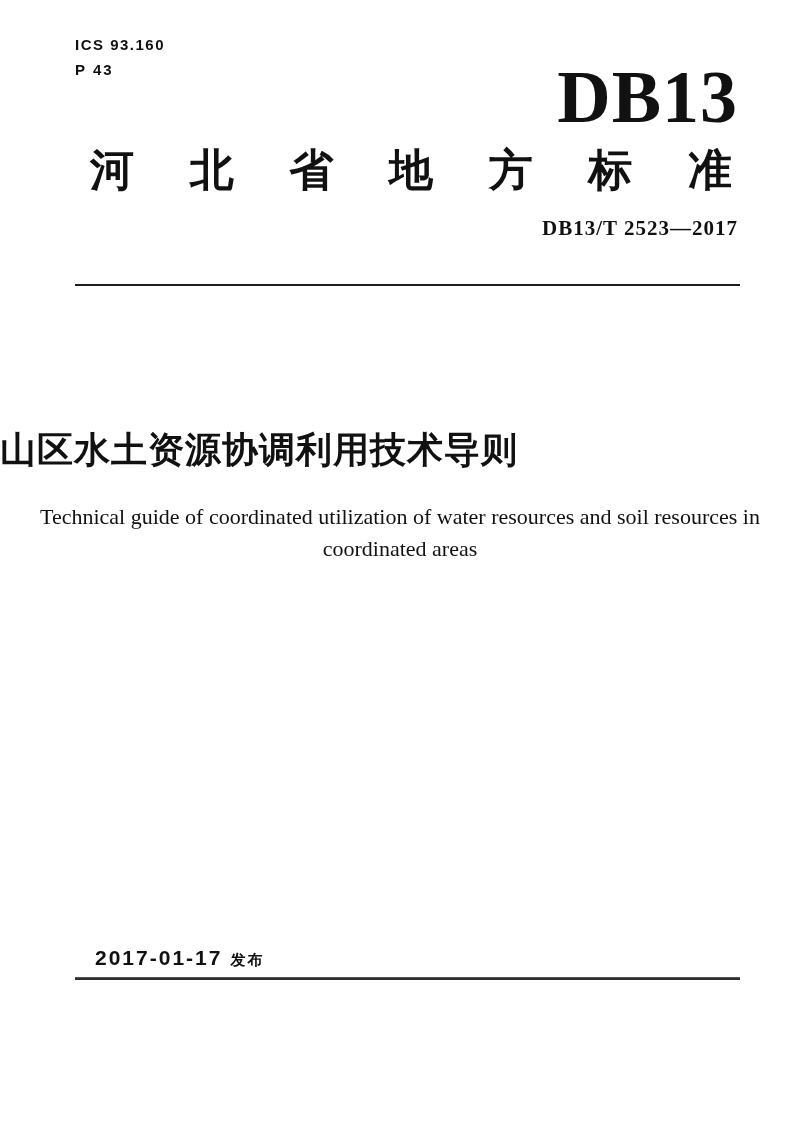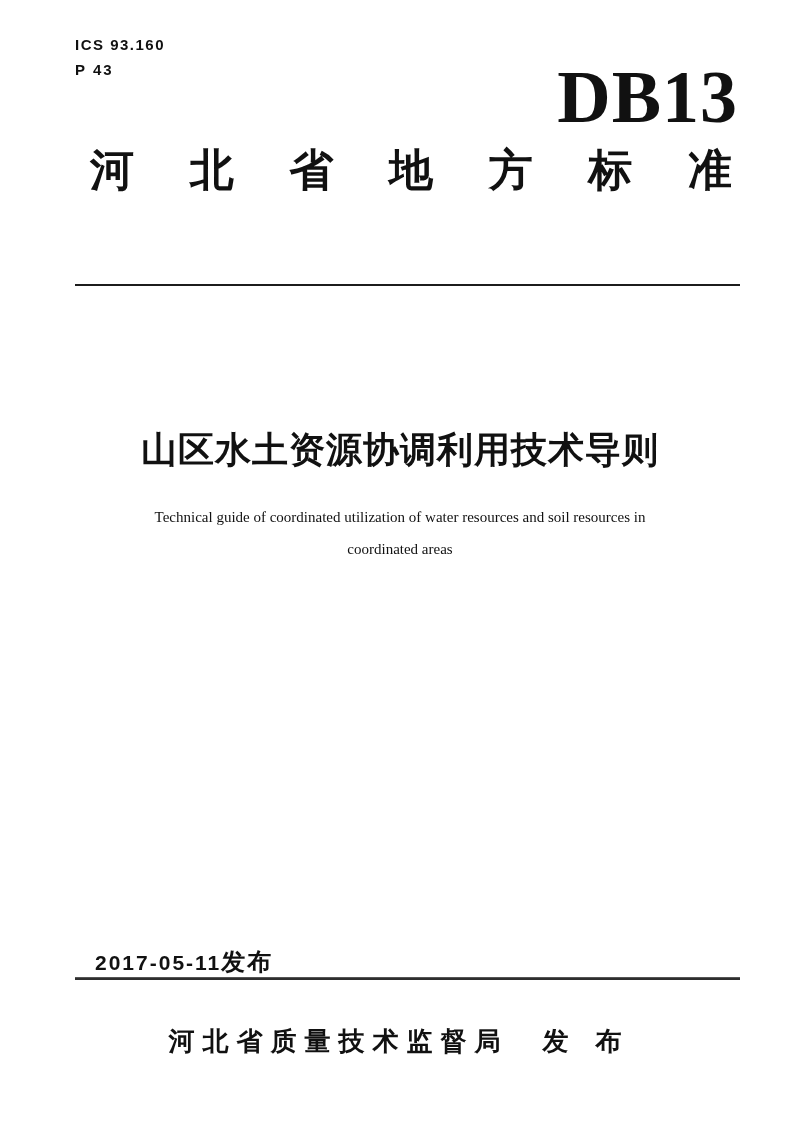--- a/index.html
+++ b/index.html
@@ -40,42 +40,41 @@
   .doc-number {
     position: absolute; right: 62px; top: 216px;
     font-family: "Liberation Serif", serif;
     font-size: 21px; font-weight: bold; letter-spacing: 1px;
   }
   .rule { position: absolute; left: 75px; right: 60px; background: #1c1c1c; }
   .rule-top { top: 284px; height: 2px; }
   .rule-bottom { top: 977px; height: 3px; background: #2e2e2e; border-top: 1px solid #555; }
   .title-cn {
     position: absolute; left: 0; right: 0; top: 426px;
-    text-align: center;
     font-size: 36px; font-weight: bold; letter-spacing: 1px;
     font-family: "Liberation Sans", sans-serif;
   }
   .title-en {
     position: absolute; left: 40px; right: 40px; top: 501px;
     text-align: center;
     font-family: "Liberation Serif", serif;
-    font-size: 15px; line-height: 32px; font-weight: normal;
+    font-size: 22px; line-height: 32px; font-weight: normal;
   }
   .dates-row {
     position: absolute; left: 95px; right: 63px; top: 946px;
     display: flex; justify-content: space-between; align-items: baseline;
     font-size: 21px;
   }
   .date-value {
     font-family: "Liberation Sans", sans-serif;
     font-weight: 600; letter-spacing: 2px;
   }
   .date-label {
-    font-weight: bold; margin-left: 0; letter-spacing: 2px;
-    font-family: "Liberation Sans", sans-serif; font-size: 24px;
+    font-weight: bold; margin-left: 8px; letter-spacing: 2px;
+    font-family: "Liberation Sans", sans-serif; font-size: 15px;
   }
   .publisher-row {
     position: absolute; left: 0; right: 0; top: 1024px;
     display: flex; justify-content: center; align-items: baseline;
     font-size: 26px; font-weight: bold;
     font-family: "Liberation Sans", sans-serif;
   }
   .publisher-name { letter-spacing: 8px; }
   .publish-action { margin-left: 34px; letter-spacing: 10px; }
 </style>
@@ -92,36 +91,33 @@
   <div class="standard-type">
     <span>河</span>
     <span>北</span>
     <span>省</span>
     <span>地</span>
     <span>方</span>
     <span>标</span>
     <span>准</span>
   </div>
 
+  <div class="doc-number">DB13/T 2523—2017</div>
 
   <div class="rule rule-top"></div>
 
   <div class="title-cn">山区水土资源协调利用技术导则</div>
 
   <div class="title-en">
     <div>Technical guide of coordinated utilization of water resources and soil resources in</div>
     <div>coordinated areas</div>
   </div>
 
   <div class="dates-row">
     <div>
-      <span class="date-value">2017-05-11</span><span class="date-label">发布</span>
+      <span class="date-value">2017-01-17</span><span class="date-label">发布</span>
     </div>
   </div>
 
   <div class="rule rule-bottom"></div>
 
-  <div class="publisher-row">
-    <span class="publisher-name">河北省质量技术监督局</span>
-    <span class="publish-action">发 布</span>
-  </div>
 
 </div>
 
 </body></html>

